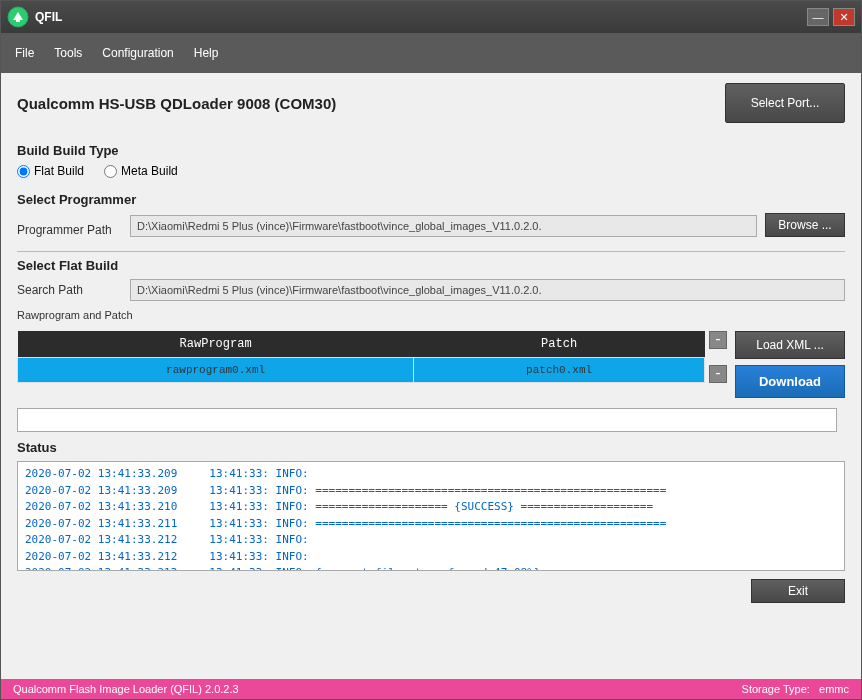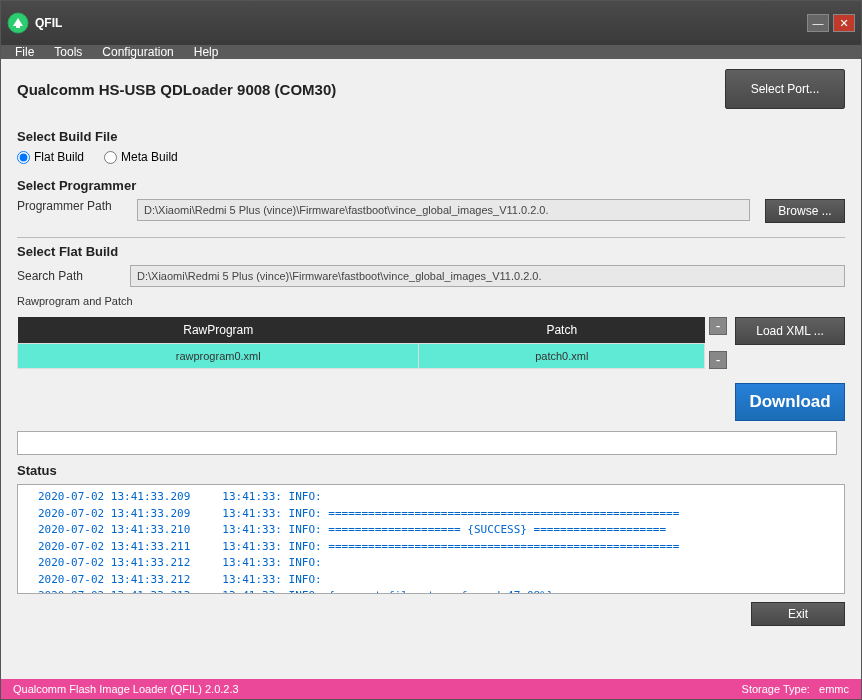--- a/index.html
+++ b/index.html
@@ -17,21 +17,21 @@
       background: #f0f0f0;
       border: 1px solid #555;
       display: flex;
       flex-direction: column;
     }
     
     .title-bar {
       background: linear-gradient(to bottom, #4a4a4a, #3a3a3a);
       display: flex;
       align-items: center;
-      height: 44px;
+      height: 32px;
       padding: 0 6px;
       flex-shrink: 0;
     }
     .title-bar-logo {
       width: 22px;
       height: 22px;
       margin-right: 6px;
       flex-shrink: 0;
     }
     .title-bar-title {
@@ -55,21 +55,21 @@
       display: flex;
       align-items: center;
       justify-content: center;
     }
     .title-bar-btn.close { background: #c0392b; }
     
     .menu-bar {
       background: #5a5a5a;
       display: flex;
       align-items: center;
-      height: 14px;
+      height: 40px;
       padding: 0 4px;
       flex-shrink: 0;
     }
     .menu-item {
       color: white;
       padding: 2px 10px;
       font-size: 12px;
       cursor: pointer;
       border-radius: 2px;
     }
@@ -118,22 +118,22 @@
       align-items: center;
       gap: 4px;
       font-size: 12px;
       cursor: pointer;
     }
     .radio-option input { margin: 0; }
     
     .programmer-section { margin-bottom: 14px; }
     .input-row {
       display: flex;
-      align-items: flex-start;
-      gap: 15px;
+      align-items: flex-end;
+      gap: 8px;
     }
     .input-label {
       font-size: 12px;
       color: #333;
       white-space: nowrap;
       min-width: 105px;
     }
     .path-input {
       flex: 1;
       background: #e8e8e8;
@@ -185,21 +185,21 @@
       color: white;
     }
     .xml-table thead th {
       padding: 6px 12px;
       text-align: center;
       font-size: 12px;
       font-weight: normal;
       border: none;
     }
     .xml-table tbody tr {
-      background: #5eead4;
+      background: #0ea5e9;
     }
     .xml-table tbody td {
       padding: 6px 12px;
       text-align: center;
       font-size: 11px;
       color: #333;
       border: 1px solid #ddd;
     }
     .minus-btn {
       background: #888;
@@ -210,46 +210,45 @@
       font-size: 14px;
       cursor: pointer;
       display: flex;
       align-items: center;
       justify-content: center;
       line-height: 1;
     }
     .xml-buttons {
       display: flex;
       flex-direction: column;
-      gap: 18px;
+      gap: 6px;
       justify-content: space-between;
       padding-top: 0;
       border-radius: 30px;
     }
     .load-xml-btn {
       background: linear-gradient(to bottom, #606060, #484848);
       color: white;
       border: 1px solid #333;
       padding: 6px 12px;
       font-size: 12px;
       cursor: pointer;
       min-width: 110px;
       text-align: center;
     }
     .download-btn {
       background: linear-gradient(to bottom, #2980d9, #1a6cb5);
       color: white;
       border: 1px solid #1557a0;
       padding: 8px 12px;
-      font-size: 17px;
+      font-size: 13px;
       font-weight: bold;
       cursor: pointer;
       min-width: 110px;
       text-align: center;
-      margin-top: 20px;
     }
     
     .bottom-minus {
       display: flex;
       align-items: center;
       margin-bottom: 8px;
     }
     .extra-input {
       flex: 1;
       height: 24px;
@@ -257,21 +256,21 @@
       border: 1px solid #aaa;
       margin-right: 8px;
     }
     
     .status-section { margin-bottom: 8px; }
     .status-log {
       background: white;
       border: 1px solid #aaa;
       height: 110px;
       overflow-y: scroll;
-      padding: 4px 20px;
+      padding: 4px 7px;
       font-size: 11px;
       font-family: monospace;
       position: relative;
     }
     .log-line {
       display: flex;
       gap: 6px;
       line-height: 1.5;
     }
     .log-timestamp {
@@ -339,21 +338,21 @@
   </div>
 
   <div class="main-content">
 
     <div class="device-header">
       <span class="device-title">Qualcomm HS-USB QDLoader 9008 (COM30)</span>
       <button class="select-port-btn">Select Port...</button>
     </div>
 
     <div class="programmer-section">
-      <div class="section-label">Select Build File</div>
+      <div class="section-label">Build Build Type</div>
       <div class="radio-group">
         <label class="radio-option">
           <input type="radio" name="buildtype" checked="" style="">
           <span>Flat Build</span>
         </label>
         <label class="radio-option">
           <input type="radio" name="buildtype" style="">
           <span>Meta Build</span>
         </label>
       </div>
@@ -374,21 +373,21 @@
       <div class="section-label">Select Flat Build</div>
       <div class="search-path-row">
         <span class="input-label">Search Path</span>
         <input class="path-input" type="text" readonly="" value="D:\Xiaomi\Redmi 5 Plus (vince)\Firmware\fastboot\vince_global_images_V11.0.2.0." style="">
       </div>
       <div class="rawprogram-label">Rawprogram and Patch</div>
     </div>
 
     <div class="xml-area">
       <div class="xml-table-container">
-        <div style="display:flex; align-items:stretch;">
+        <div style="display:flex; align-items:stretch;font-family:Liberation Mono, monospace;">
           <div style="flex:1;">
             <table class="xml-table">
               <thead>
                 <tr>
                   <th>RawProgram</th>
                   <th>Patch</th>
                 </tr>
               </thead>
               <tbody>
                 <tr class="table-row">

